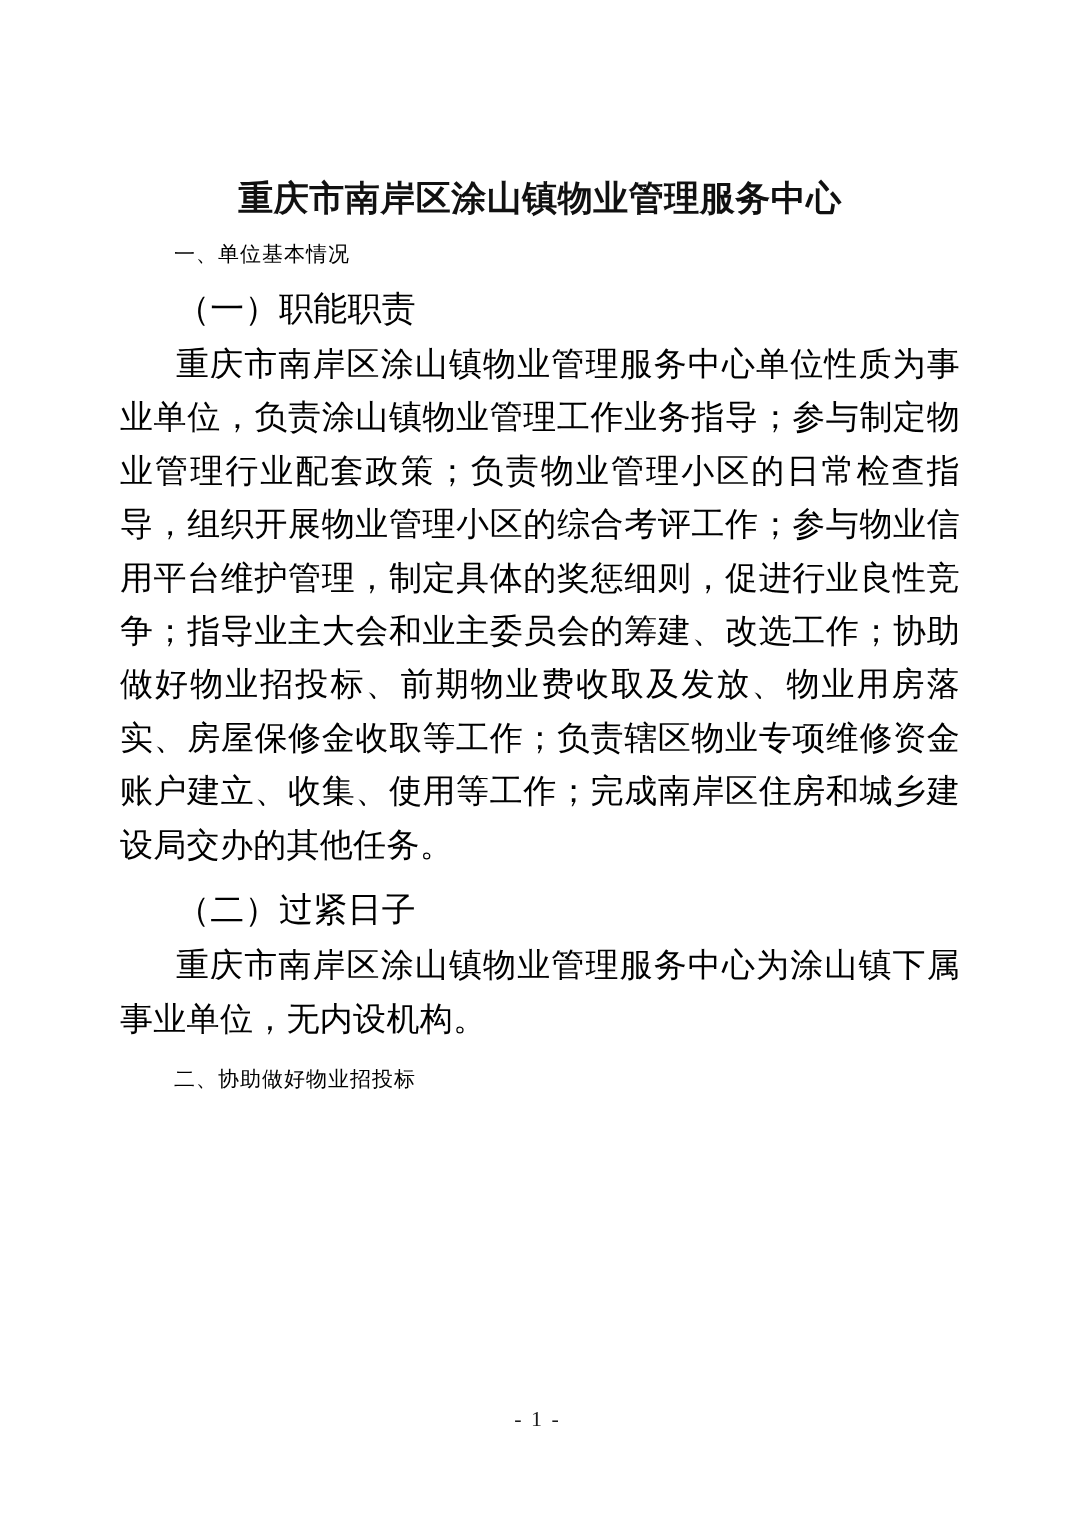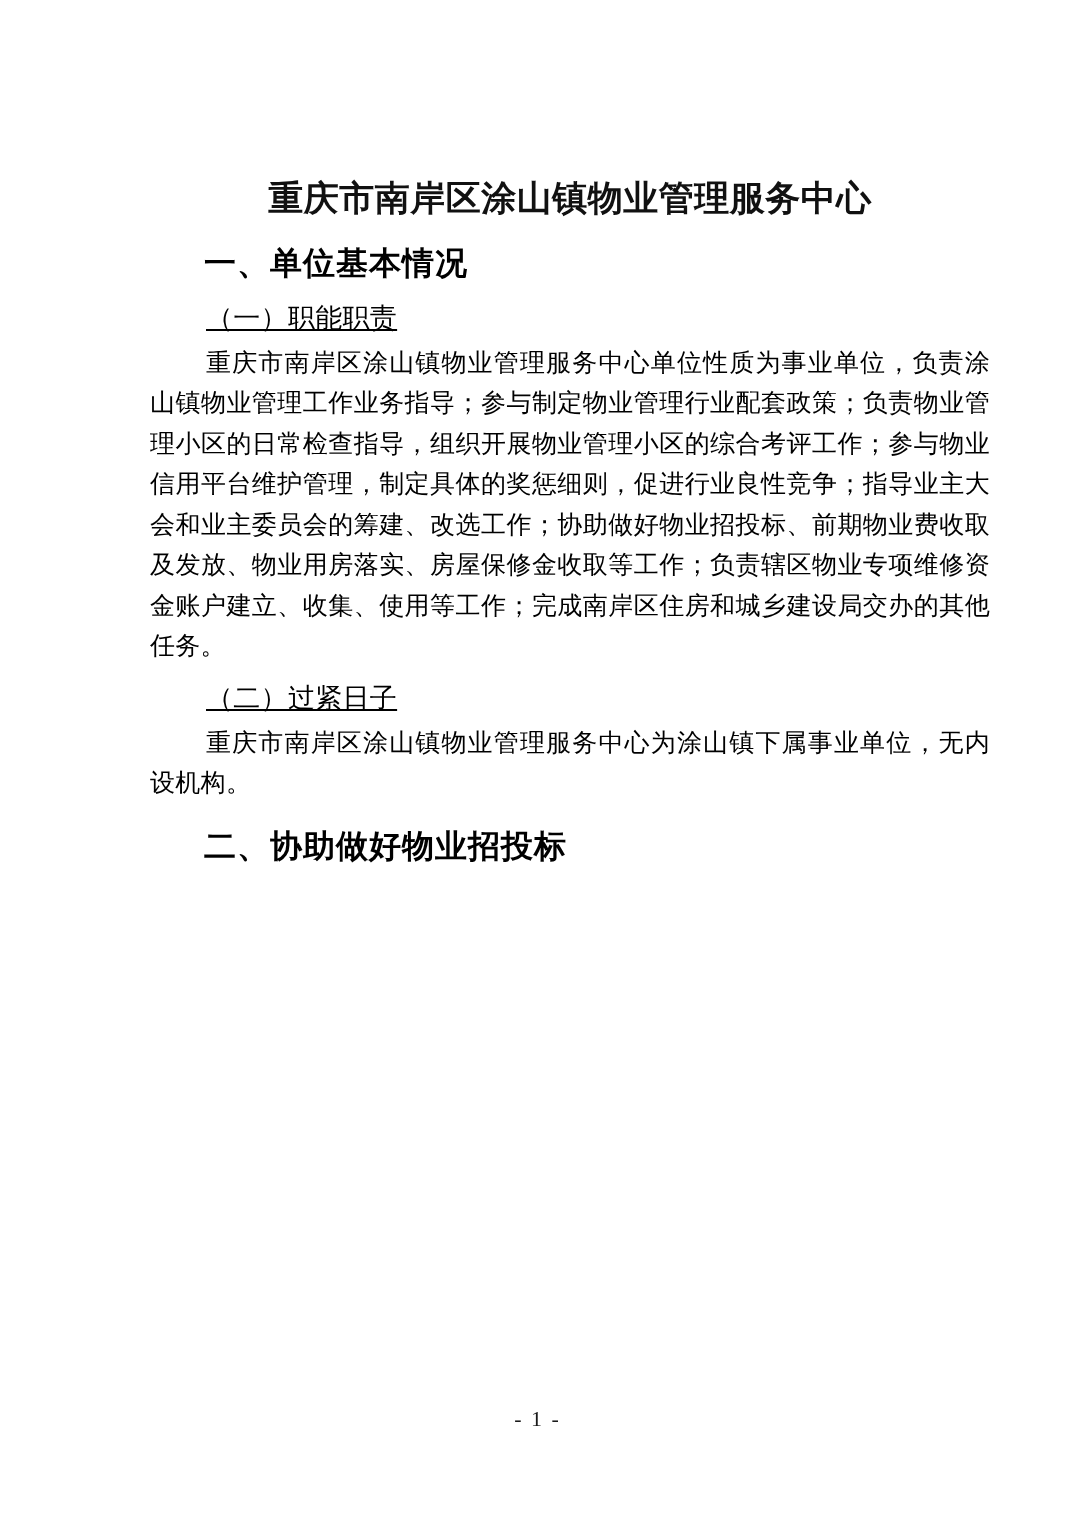--- a/index.html
+++ b/index.html
@@ -15,59 +15,57 @@
     box-sizing: border-box;
     overflow: hidden;
     font-family: "Liberation Serif", serif;
     color: #000000;
   }
   .content {
     position: absolute;
     left: 120px;
     top: 175px;
     width: 840px;
-    margin-left: 30px;
   }
   .doc-title {
     text-align: center;
     font-family: "DejaVu Serif", serif;
     font-weight: bold;
     font-size: 35px;
     line-height: 1.32;
     letter-spacing: 0.5px;
     color: #111;
   }
   .doc-title .line2 {
     display: block;
   }
   h2.heading {
     font-family: "DejaVu Serif", serif;
-    font-weight: bold;
-    font-size: 32px;
+    font-weight: normal;
+    font-size: 21px;
     line-height: 1.5;
     margin: 18px 0 2px 0;
     text-indent: 54px;
     letter-spacing: 1px;
   }
   p.para {
-    font-size: 25px;
+    font-size: 33px;
     line-height: 1.62;
     margin: 2px 0;
     text-indent: 56px;
     text-align: justify;
     letter-spacing: 0.3px;
   }
   p.subhead {
-    font-size: 27px;
+    font-size: 34px;
     line-height: 1.62;
     margin: 10px 0 2px 0;
     text-indent: 56px;
     letter-spacing: 0.3px;
     font-family: "Liberation Serif", serif;
-    text-decoration: underline;
   }
   .footer {
     position: absolute;
     left: 0;
     right: 0;
     bottom: 88px;
     text-align: center;
     font-size: 22px;
     font-family: "Liberation Serif", serif;
     color: #1a1a1a;

